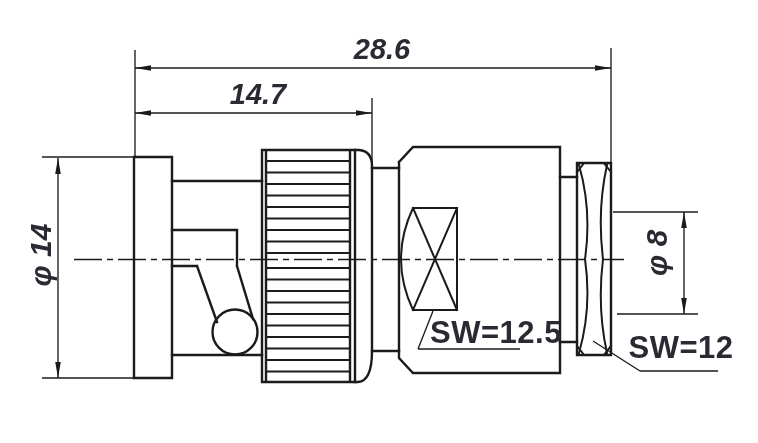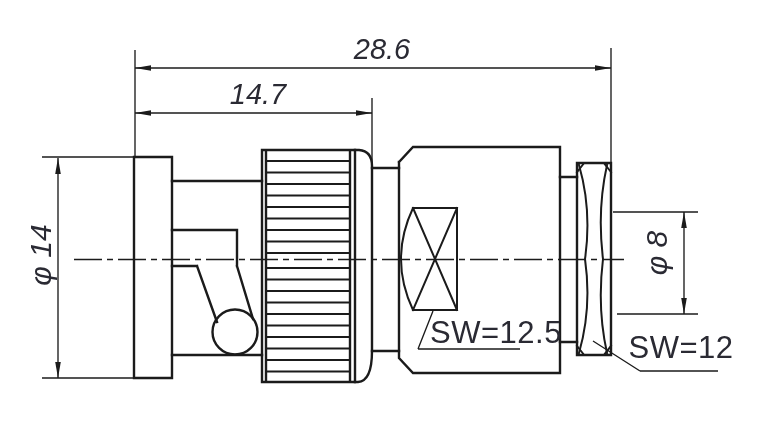--- a/index.html
+++ b/index.html
@@ -1,21 +1,21 @@
 <!DOCTYPE html>
 <html style="--line: #1b1b1b; --dim-text: #2a2a33; --background: #ffffff;"><head>
 <meta charset="utf-8">
 <style>
   :root{
     --line:#1b1b1b;
     --dim-text:#2a2a33;
     --background:#ffffff;
   }
   html,body{margin:0;padding:0;background:var(--background);}
-  .stage{position:relative;width:758px;height:443px;background:var(--background);overflow:hidden;}
+  .stage{position:relative;width:758px;height:443px;background:var(--background);overflow:hidden;font-weight:bold;}
   svg{display:block;}
   .thick{stroke:var(--line);stroke-width:2.4;fill:none;stroke-linecap:square;}
   .med{stroke:var(--line);stroke-width:2;fill:none;stroke-linecap:square;}
   .ribs{stroke:var(--line);stroke-width:1.8;fill:none;}
   .thin{stroke:var(--line);stroke-width:1.35;fill:none;stroke-linecap:butt;}
   .centerline{stroke:var(--line);stroke-width:1.35;fill:none;stroke-dasharray:28 5 6 5;}
   .arrow{fill:var(--line);stroke:none;}
   .dimtext{font-family:"Liberation Sans","DejaVu Sans",sans-serif;font-style:italic;
            font-size:29px;fill:var(--dim-text);}
   .diatext{font-family:"Liberation Sans","DejaVu Sans",sans-serif;font-style:italic;

